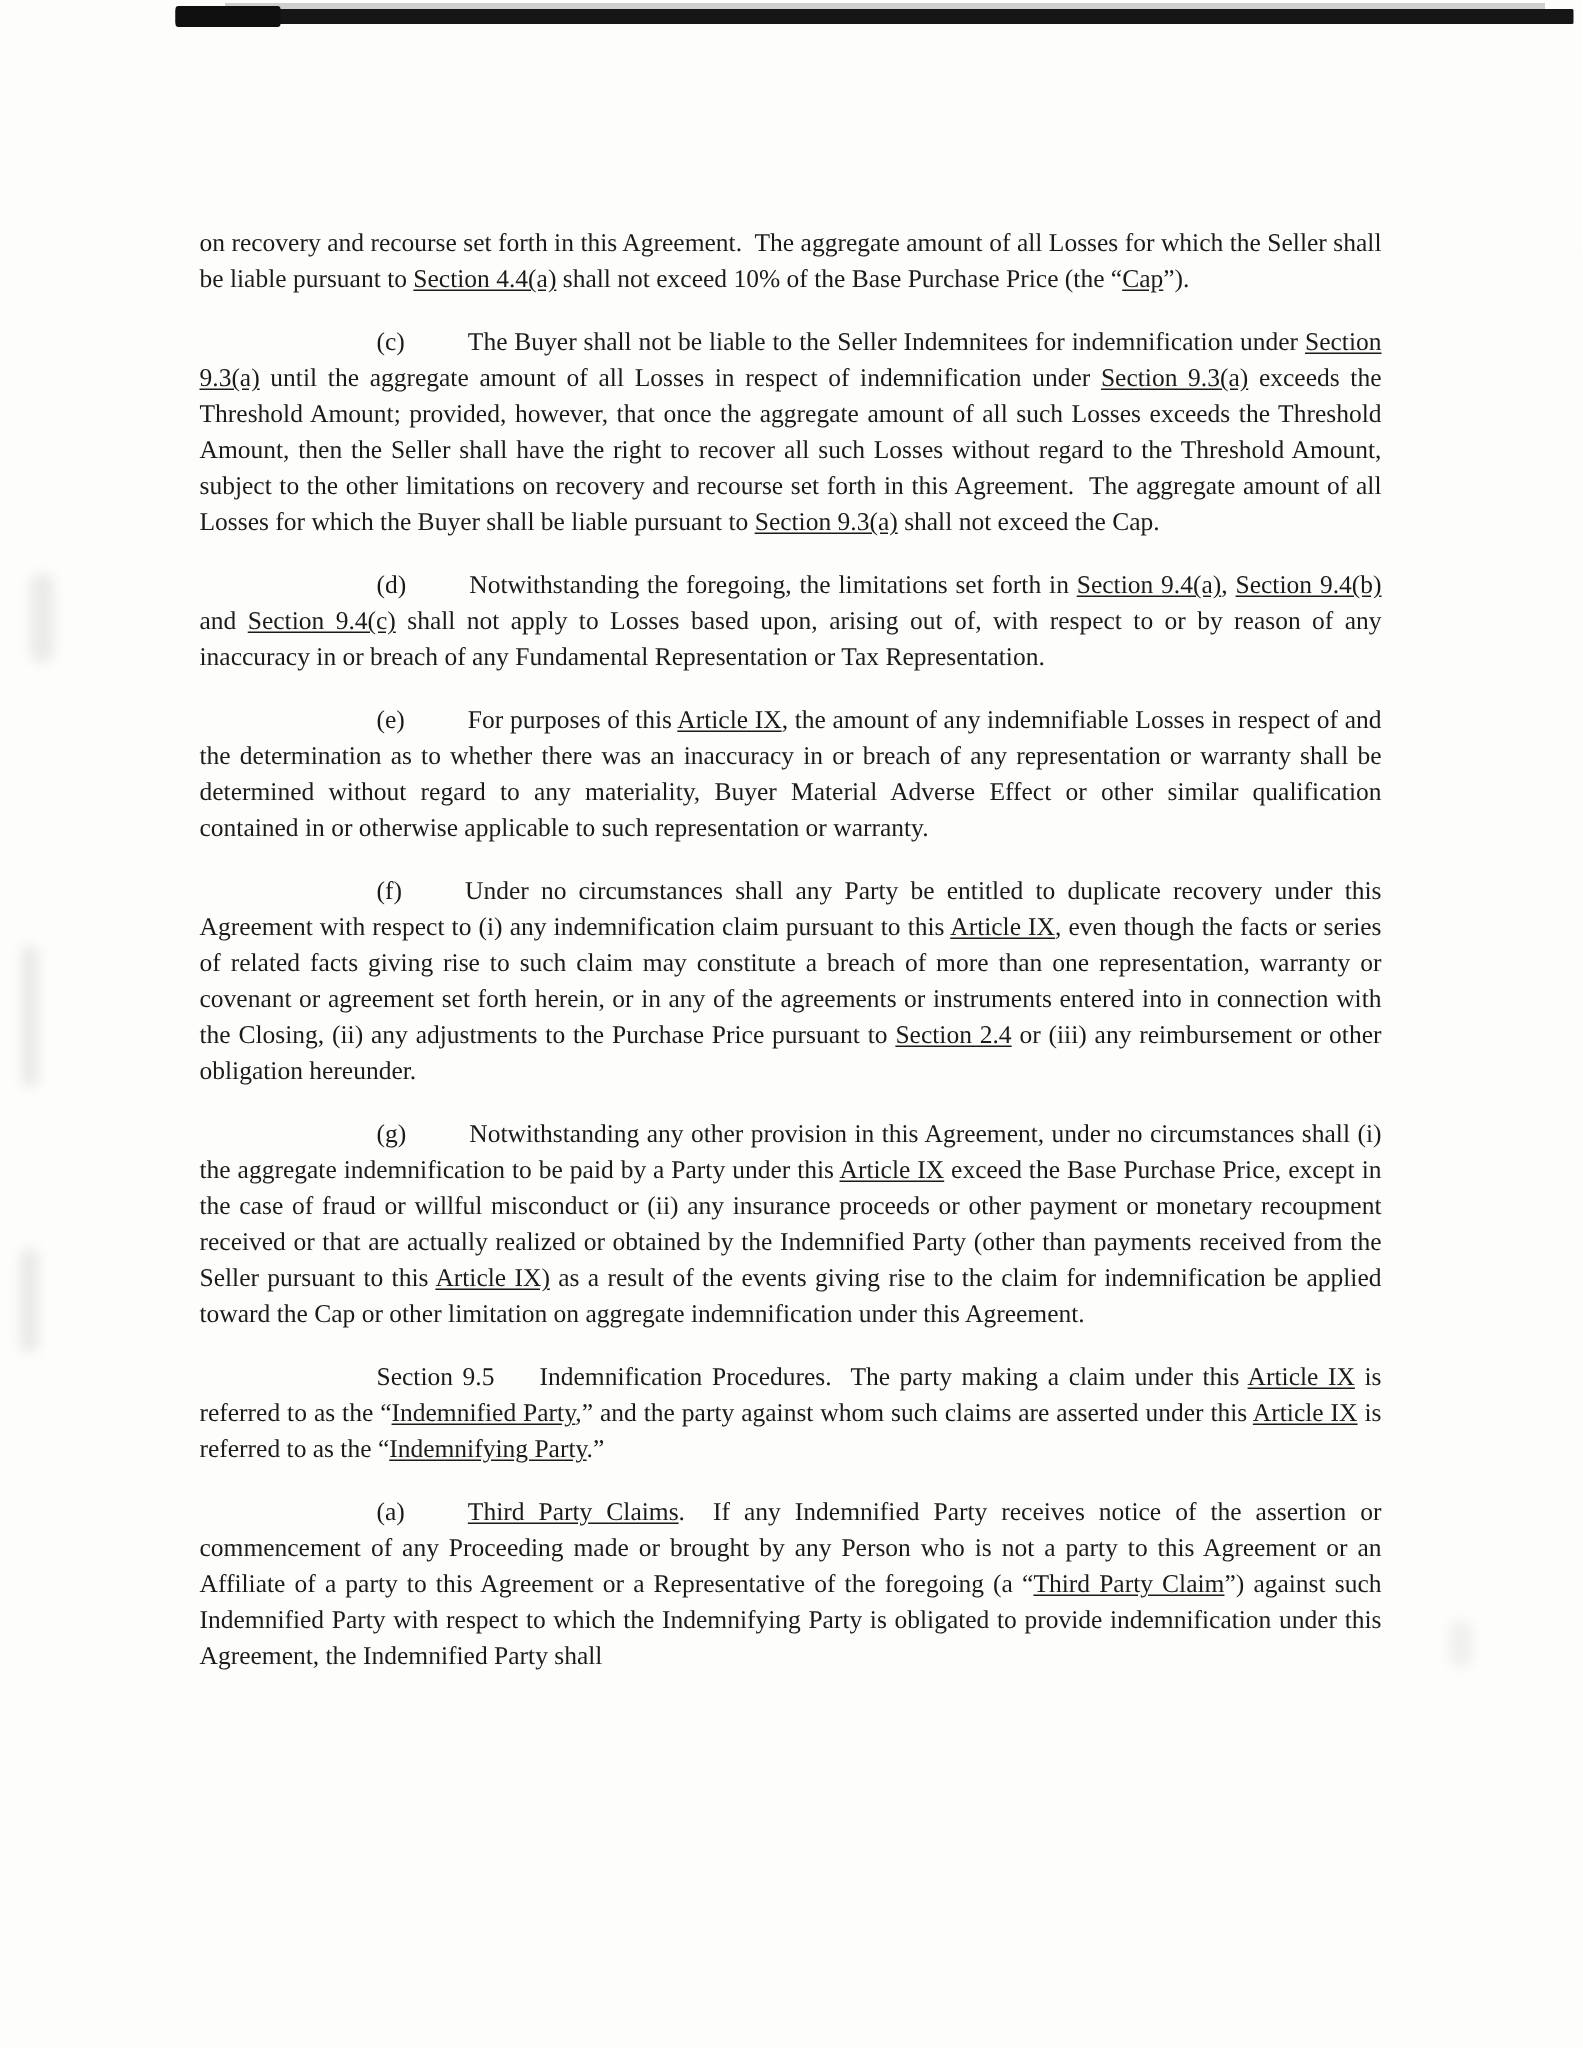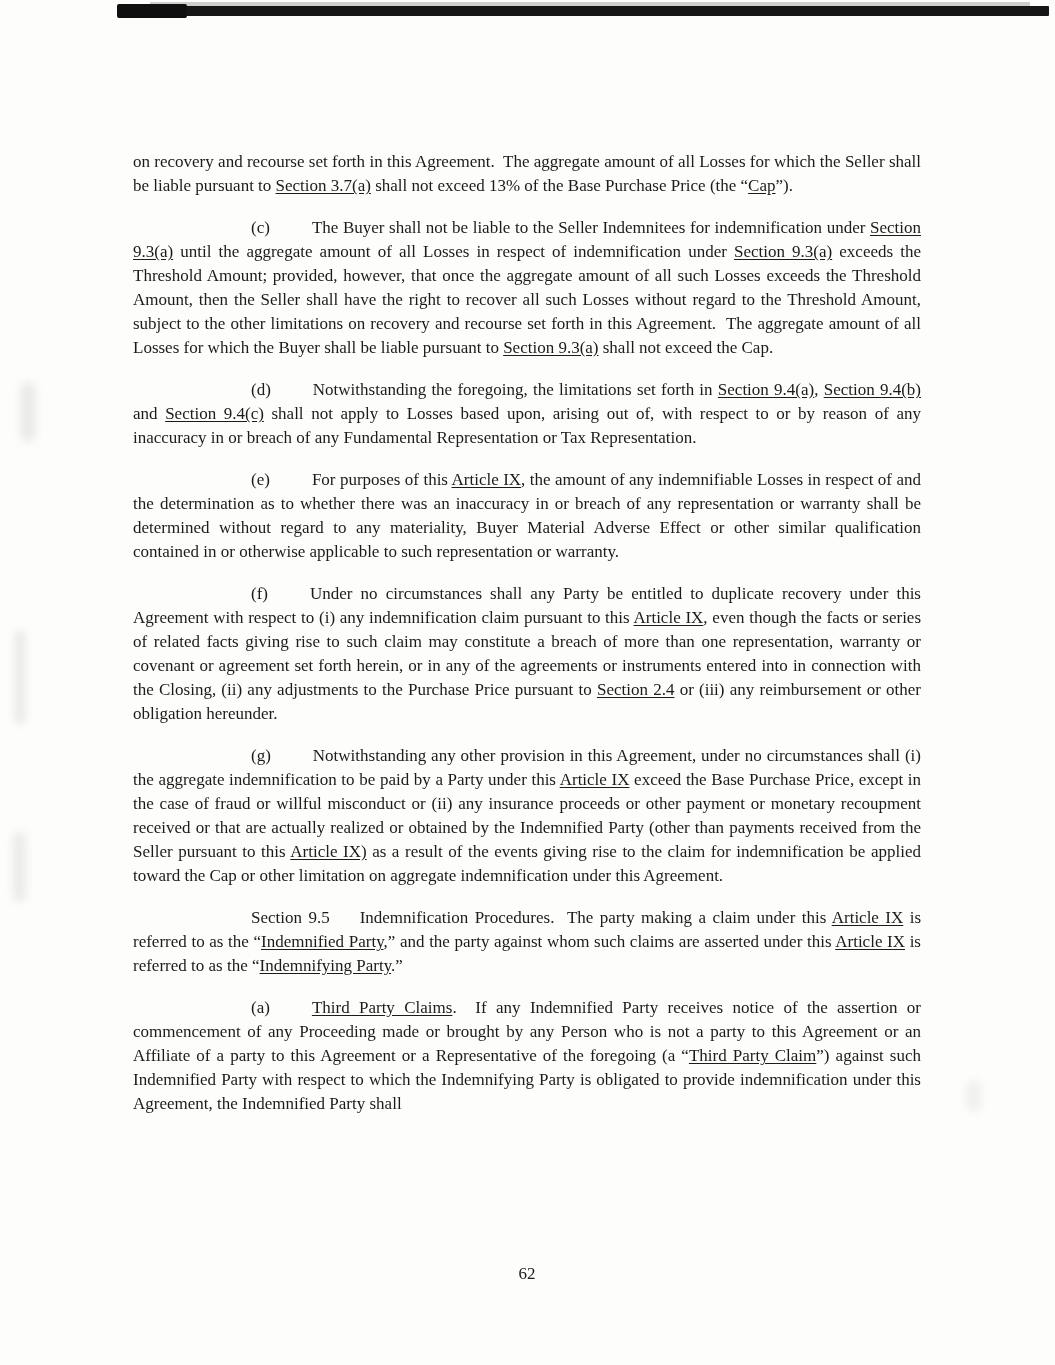--- a/index.html
+++ b/index.html
@@ -59,25 +59,24 @@
   <div class="scan-bar-fade"></div>
   <div class="scan-bar"></div>
   <div class="scan-bar-blob"></div>
   <div class="smudge s1"></div>
   <div class="smudge s2"></div>
   <div class="smudge s3"></div>
   <div class="smudge s4"></div>
 
   <main class="content">
     <div>
-        <p class="para"><span class="n">on recovery and recourse set forth in this Agreement.&nbsp; The aggregate amount of all Losses for which the Seller shall be liable pursuant to </span><span class="u">Section 3.7(a)</span><span class="n"> shall not exceed 13% of the Base Purchase Price (the “</span><span class="u">Cap</span><span class="n">”).</span></p>
+        <p class="para"><span class="n">on recovery and recourse set forth in this Agreement.&nbsp; The aggregate amount of all Losses for which the Seller shall be liable pursuant to </span><span class="u">Section 4.4(a)</span><span class="n"> shall not exceed 10% of the Base Purchase Price (the “</span><span class="u">Cap</span><span class="n">”).</span></p>
         <p class="para"><span class="tab" style="width: 118px;"></span><span class="n">(c)</span><span class="tab" style="width: 42px;"></span><span class="n">The Buyer shall not be liable to the Seller Indemnitees for indemnification under </span><span class="u">Section 9.3(a)</span><span class="n"> until the aggregate amount of all Losses in respect of indemnification under </span><span class="u">Section 9.3(a)</span><span class="n"> exceeds the Threshold Amount; </span><span class="i">provided</span><span class="n">, </span><span class="i">however</span><span class="n">, that once the aggregate amount of all such Losses exceeds the Threshold Amount, then the Seller shall have the right to recover all such Losses without regard to the Threshold Amount, subject to the other limitations on recovery and recourse set forth in this Agreement.&nbsp; The aggregate amount of all Losses for which the Buyer shall be liable pursuant to </span><span class="u">Section 9.3(a)</span><span class="n"> shall not exceed the Cap.</span></p>
         <p class="para"><span class="tab" style="width: 118px;"></span><span class="n">(d)</span><span class="tab" style="width: 42px;"></span><span class="n">Notwithstanding the foregoing, the limitations set forth in </span><span class="u">Section 9.4(a)</span><span class="n">, </span><span class="u">Section 9.4(b)</span><span class="n"> and </span><span class="u">Section 9.4(c)</span><span class="n"> shall not apply to Losses based upon, arising out of, with respect to or by reason of any inaccuracy in or breach of any Fundamental Representation or Tax Representation.</span></p>
         <p class="para"><span class="tab" style="width: 118px;"></span><span class="n">(e)</span><span class="tab" style="width: 42px;"></span><span class="n">For purposes of this </span><span class="u">Article IX</span><span class="n">, the amount of any indemnifiable Losses in respect of and the determination as to whether there was an inaccuracy in or breach of any representation or warranty shall be determined without regard to any materiality, Buyer Material Adverse Effect or other similar qualification contained in or otherwise applicable to such representation or warranty.</span></p>
         <p class="para"><span class="tab" style="width: 118px;"></span><span class="n">(f)</span><span class="tab" style="width: 42px;"></span><span class="n">Under no circumstances shall any Party be entitled to duplicate recovery under this Agreement with respect to (i) any indemnification claim pursuant to this </span><span class="u">Article IX</span><span class="n">, even though the facts or series of related facts giving rise to such claim may constitute a breach of more than one representation, warranty or covenant or agreement set forth herein, or in any of the agreements or instruments entered into in connection with the Closing, (ii) any adjustments to the Purchase Price pursuant to </span><span class="u">Section 2.4</span><span class="n"> or (iii) any reimbursement or other obligation hereunder.</span></p>
         <p class="para"><span class="tab" style="width: 118px;"></span><span class="n">(g)</span><span class="tab" style="width: 42px;"></span><span class="n">Notwithstanding any other provision in this Agreement, under no circumstances shall (i) the aggregate indemnification to be paid by a Party under this </span><span class="u">Article IX</span><span class="n"> exceed the Base Purchase Price, except in the case of fraud or willful misconduct or (ii) any insurance proceeds or other payment or monetary recoupment received or that are actually realized or obtained by the Indemnified Party (other than payments received from the Seller pursuant to this </span><span class="u">Article IX)</span><span class="n"> as a result of the events giving rise to the claim for indemnification be applied toward the Cap or other limitation on aggregate indemnification under this Agreement.</span></p>
         <p class="para"><span class="tab" style="width: 118px;"></span><span class="n">Section 9.5</span><span class="tab" style="width: 30px;"></span><span class="i">Indemnification Procedures.</span><span class="n">&nbsp; The party making a claim under this </span><span class="u">Article IX</span><span class="n"> is referred to as the “</span><span class="u">Indemnified Party</span><span class="n">,” and the party against whom such claims are asserted under this </span><span class="u">Article IX</span><span class="n"> is referred to as the “</span><span class="u">Indemnifying Party</span><span class="n">.”</span></p>
         <p class="para"><span class="tab" style="width: 118px;"></span><span class="n">(a)</span><span class="tab" style="width: 42px;"></span><span class="u">Third Party Claims</span><span class="n">.&nbsp; If any Indemnified Party receives notice of the assertion or commencement of any Proceeding made or brought by any Person who is not a party to this Agreement or an Affiliate of a party to this Agreement or a Representative of the foregoing (a “</span><span class="u">Third Party Claim</span><span class="n">”) against such Indemnified Party with respect to which the Indemnifying Party is obligated to provide indemnification under this Agreement, the Indemnified Party shall</span></p>
       </div>
   </main>
 
-  <div class="page-number">62</div>
 </div>
 
 </body></html>

